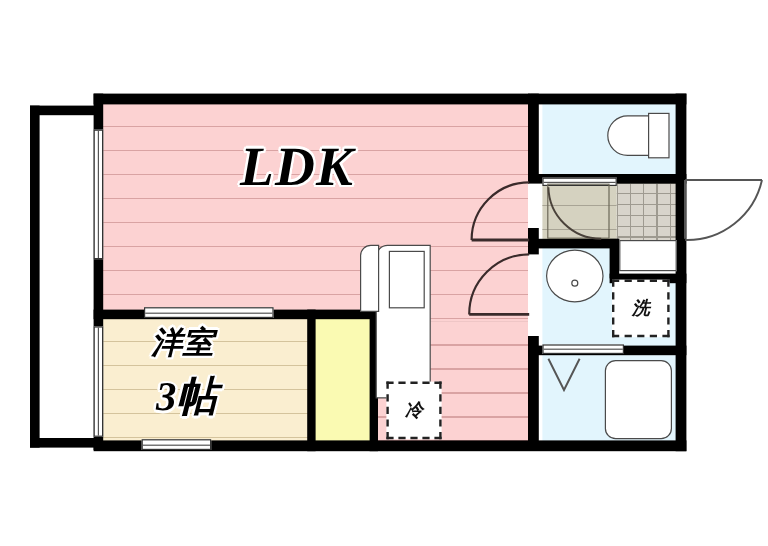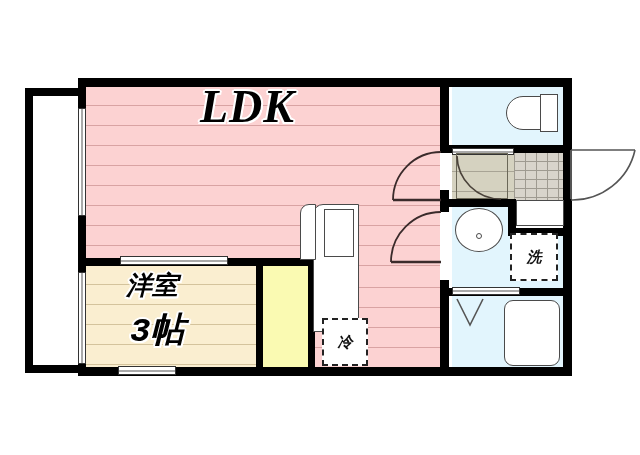--- a/index.html
+++ b/index.html
@@ -55,21 +55,21 @@
   
   .label{position:absolute;white-space:nowrap;color:#000;
     font-family:"Liberation Serif",serif;font-style:italic;font-weight:700;
     text-align:center;line-height:1;
     text-shadow:
       2px 0 0 #fff,-2px 0 0 #fff,0 2px 0 #fff,0 -2px 0 #fff,
       1.5px 1.5px 0 #fff,-1.5px 1.5px 0 #fff,1.5px -1.5px 0 #fff,-1.5px -1.5px 0 #fff;}
   .label.ldk{font-size:46px;letter-spacing:1px;}
   .label.ldksz{font-size:42px;}
   .label.room{font-size:26px;}
-  .label.roomsz{font-size:34px;font-family:Liberation Mono, monospace;}
+  .label.roomsz{font-size:34px;}
 
   
   .win{position:absolute;background:#ffffff;border:1px solid #333;box-sizing:border-box;}
   .win-v::before{content:"";position:absolute;left:50%;top:0;bottom:0;width:1px;background:#555;transform:translateX(-50%);}
   .win-h::before{content:"";position:absolute;top:50%;left:0;right:0;height:1px;background:#555;transform:translateY(-50%);}
 
   
   #arcs{position:absolute;left:0;top:0;width:640px;height:455px;pointer-events:none;}
 </style>
 </head>
@@ -176,18 +176,18 @@
       <path d="M 571 150 L 635 150"></path>
       <path d="M 635 150 A 64 64 0 0 1 571 200"></path>
       <line x1="571" y1="199" x2="571" y2="150" stroke-width="2"></line>
     </g>
 
     <g stroke="#555" stroke-width="1.6" fill="none">
       <path d="M 457 299 L 470 325 L 483 299"></path>
     </g>
   </svg>
 
-  <div class="label ldk" style="left:200px;top:84px;">LDK</div>
+  <div class="label ldk" style="left:200px;top:116px;">LDK</div>
 
   <div class="label room" style="left:126px;top:273px;">洋室</div>
   <div class="label roomsz" style="left:130px;top:315px;">3帖</div>
 
 </div>
 
 </body></html>

